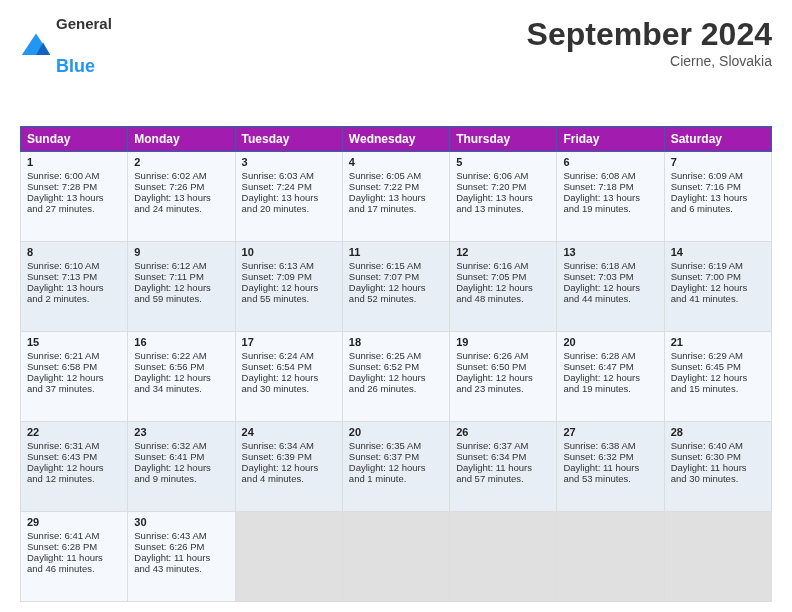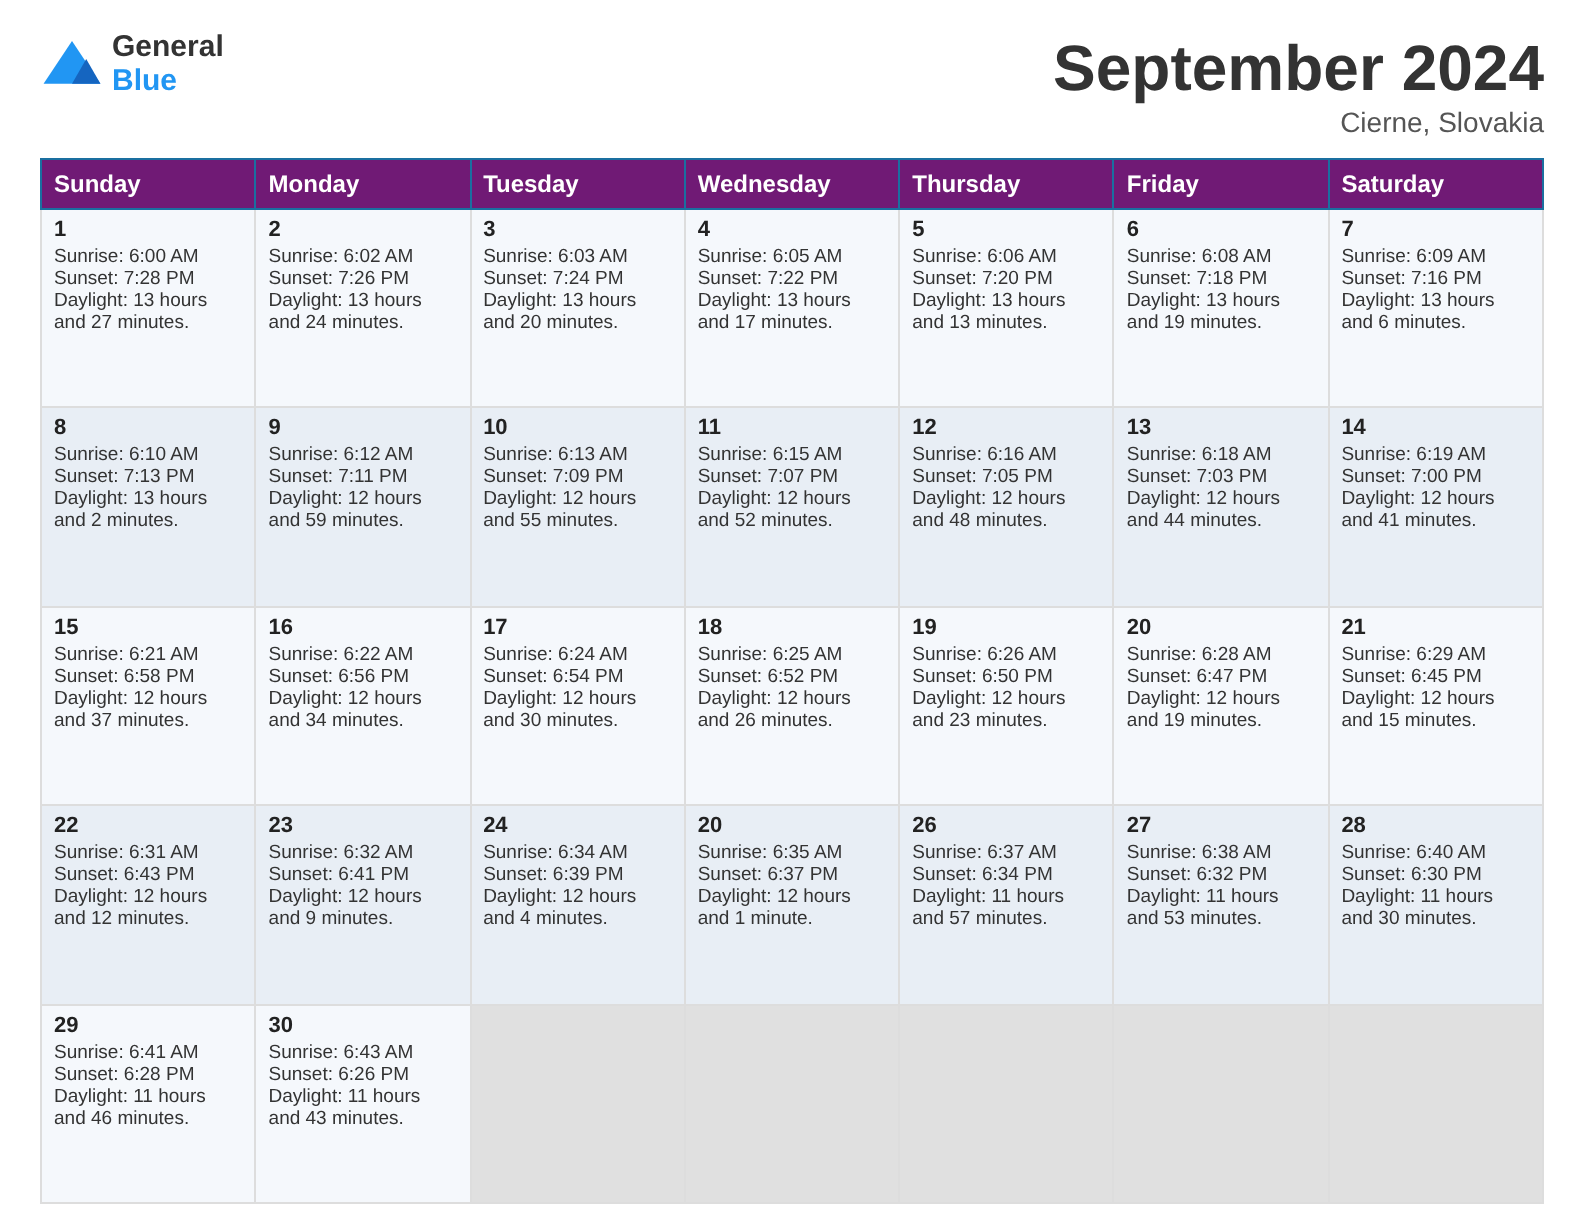--- a/index.html
+++ b/index.html
@@ -9,20 +9,21 @@
       width: 792px;
       height: 612px;
       overflow: hidden;
     }
     .page {
       width: 792px;
       height: 612px;
       padding: 16px 20px 10px 20px;
       display: flex;
       flex-direction: column;
+      gap: 40px;
     }
     .header {
       display: flex;
       justify-content: space-between;
       align-items: flex-start;
       margin-bottom: 10px;
     }
     .logo {
       display: flex;
       align-items: center;
@@ -32,23 +33,24 @@
       display: flex;
       flex-direction: column;
       line-height: 1.1;
     }
     .logo-general {
       font-size: 15px;
       font-weight: bold;
       color: #333;
     }
     .logo-blue {
-      font-size: 15px;
+      font-size: 18px;
       font-weight: bold;
       color: #2196F3;
+      margin-top: 24px;
     }
     .logo-icon {
       width: 32px;
       height: 32px;
     }
     .title-block {
       text-align: right;
     }
     .month-title {
       font-size: 32px;
@@ -63,21 +65,21 @@
       flex: 1;
       display: flex;
       flex-direction: column;
     }
     table {
       width: 100%;
       border-collapse: collapse;
       flex: 1;
     }
     thead tr th {
-      background-color: #701a75;
+      background-color: #a21caf;
       color: #fff;
       font-size: 12px;
       font-weight: bold;
       padding: 5px 6px;
       text-align: left;
       border: 1px solid #1a6fa0;
     }
     tbody tr td {
       vertical-align: top;
       padding: 4px 6px;

